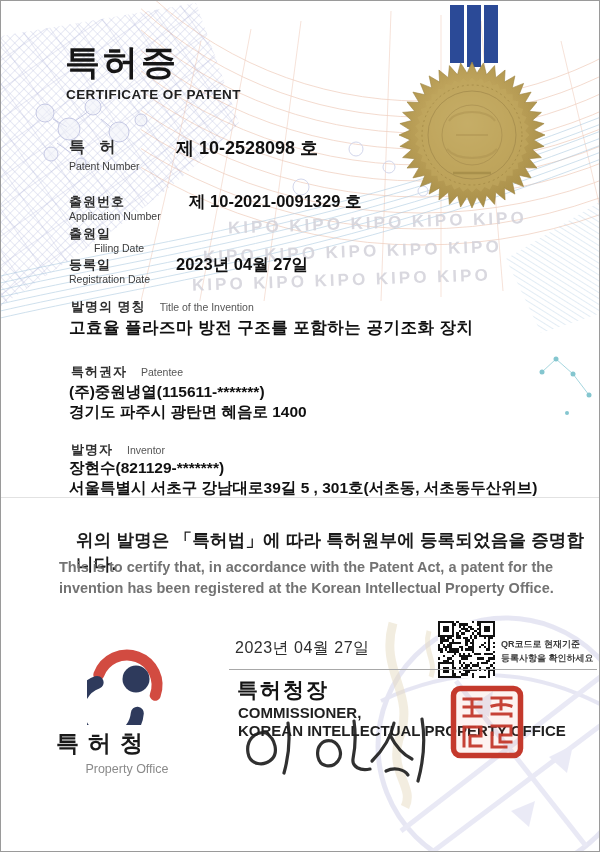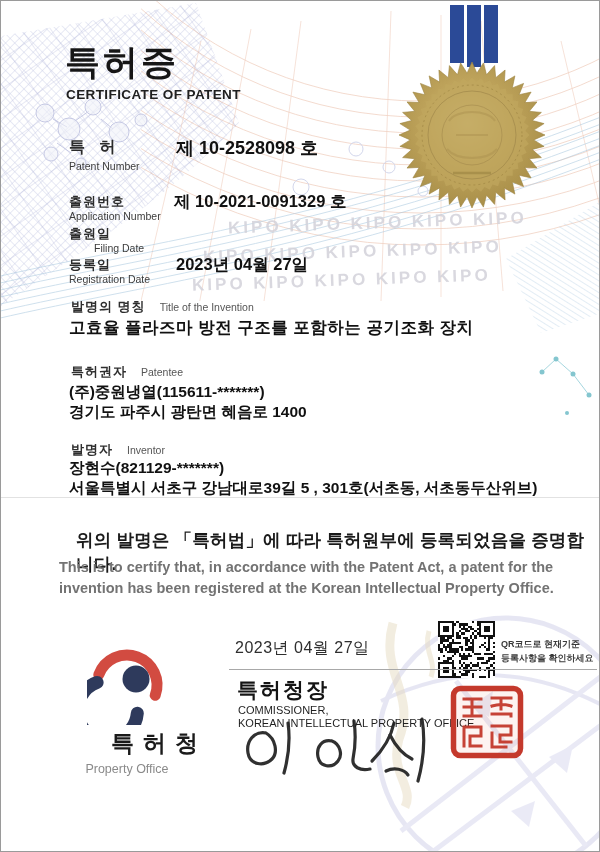--- a/index.html
+++ b/index.html
@@ -22,22 +22,22 @@
   .sec-lab{font-size:13px;font-weight:700;color:#2e2e2e;letter-spacing:1px;}
   .sec-lab .en{font-size:10.5px;font-weight:400;color:#555;letter-spacing:0;margin-left:14px;}
   .body-bold{font-size:15.5px;font-weight:700;color:#111;}
   .stmt-ko{font-size:17.5px;font-weight:800;color:#1a1a1a;letter-spacing:.2px;margin-left:17px;}
   .stmt-en{font-size:14.5px;font-weight:700;color:#737373;line-height:1.45;width:505px;}
   .hr-light{height:1px;background:#e2e2e2;}
   .hr-mid{height:1px;background:#a8a8a8;}
   .issue-date{font-size:16px;color:#2e2e2e;letter-spacing:.5px;}
   .qr-note{font-size:9px;font-weight:700;color:#3a3a3a;line-height:1.55;}
   .comm-ko{font-size:21px;font-weight:800;letter-spacing:2px;color:#141414;}
-  .comm-en{font-size:11px;font-weight:400;color:#1f1f1f;line-height:1.18;}
-  .logo-ko{font-size:23px;font-weight:800;letter-spacing:9px;color:#1a1a1a;text-align:right;}
+  .comm-en{font-size:15px;font-weight:700;color:#1f1f1f;line-height:1.18;}
+  .logo-ko{font-size:23px;font-weight:800;letter-spacing:9px;color:#1a1a1a;text-align:left;}
   .logo-en{font-size:12.5px;color:#8a8a8a;text-align:center;line-height:1.35;}
 </style>
 </head>
 <body>
 
 <div class="page">
 
   <svg class="abs" style="left:0;top:0;" width="600" height="852" viewBox="0 0 600 852" aria-hidden="true">
     <defs>
       <pattern id="lat" width="6.5" height="6.5" patternUnits="userSpaceOnUse" patternTransform="rotate(45)">
@@ -154,21 +154,21 @@
 
   <div class="abs title" style="left:64px;top:38px;">특허증</div>
   <div class="abs subtitle" style="left:65px;top:86px;">CERTIFICATE OF PATENT</div>
 
   <div class="abs lab-ko big" style="left:68px;top:136px;">특 허</div>
   <div class="abs lab-en" style="left:68px;top:159px;">Patent Number</div>
   <div class="abs val big" style="left:175px;top:135px;text-align:center;">제 10-2528098 호</div>
 
   <div class="abs lab-ko" style="left:68px;top:192px;">출원번호</div>
   <div class="abs lab-en" style="left:68px;top:209px;">Application Number</div>
-  <div class="abs val med" style="left:173px;top:190px;">제 10-2021-0091329 호</div>
+  <div class="abs val med" style="left:188px;top:190px;">제 10-2021-0091329 호</div>
 
   <div class="abs lab-ko" style="left:68px;top:224px;">출원일</div>
   <div class="abs lab-en" style="left:68px;top:241px;padding-left:25px;">Filing Date</div>
 
   <div class="abs lab-ko" style="left:68px;top:255px;">등록일</div>
   <div class="abs lab-en" style="left:68px;top:272px;">Registration Date</div>
   <div class="abs val med" style="left:175px;top:253px;">2023년 04월 27일</div>
 
   <div class="abs sec-lab" style="left:70px;top:297px;">
     <span>발명의 명칭</span><span class="en">Title of the Invention</span>

